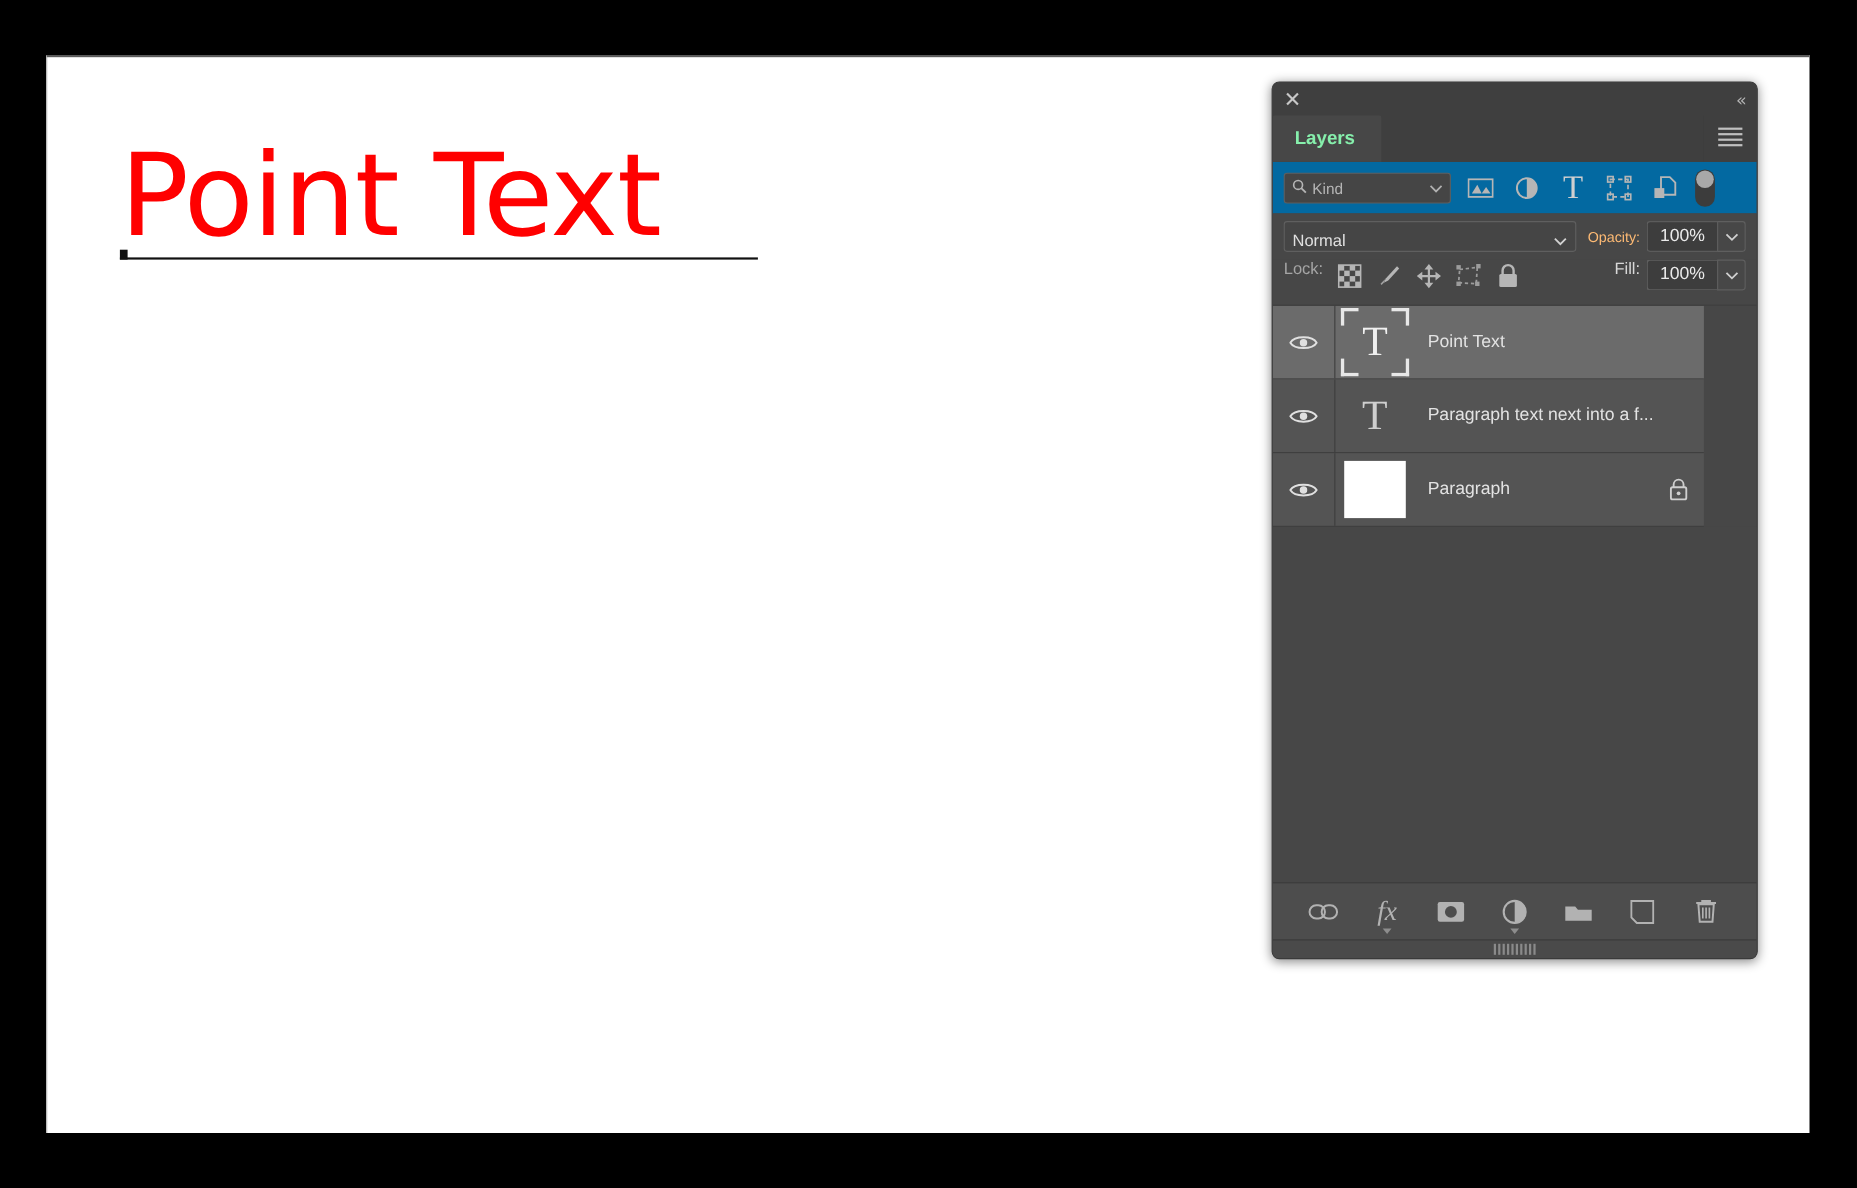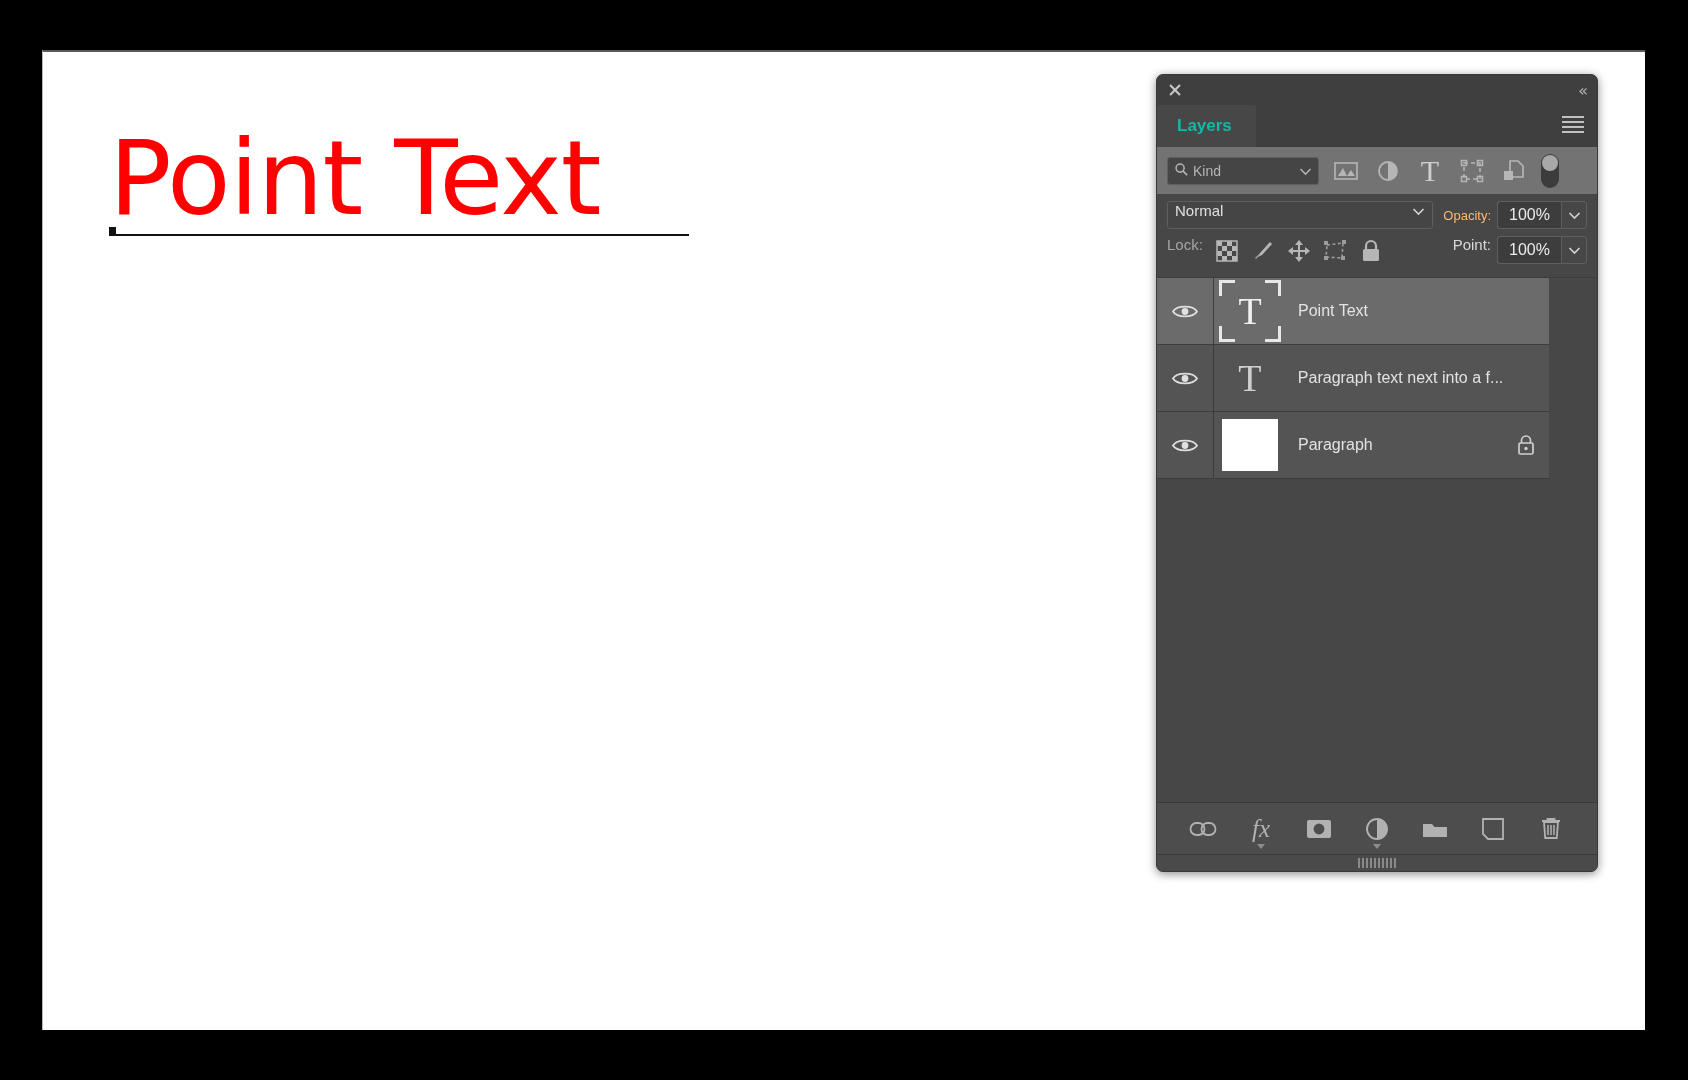--- a/index.html
+++ b/index.html
@@ -107,37 +107,37 @@
     align-items: stretch;
     flex: 0 0 auto;
     position: relative;
   }
   .tab {
     background: #474747;
     display: flex; align-items: center;
     padding: 0 24px 0 20px;
     font-weight: bold;
     font-size: 17px;
-    color: #14b8a6;
+    color: #86efac;
     border-top-left-radius: 2px;
     border-top-right-radius: 2px;
   }
   .tab-filler { flex: 1 1 auto; background: #3f3f3f; }
   .panel-menu {
     width: 48px; display: flex; align-items: center; justify-content: center;
     background: #3f3f3f; cursor: pointer;
   }
   .hamburger { width: 22px; }
   .hamburger span {
     display: block; height: 2px; background: #c0c0c0; margin-bottom: 3px;
   }
 
   .filter-row {
     height: 47px;
-    background: #737373;
+    background: #0369a1;
     display: flex; align-items: center;
     padding: 0 8px 0 10px;
     gap: 0px;
     flex: 0 0 auto;
   }
   .kind-select {
     width: 152px; height: 28px;
     background: #454545;
     border: 1px solid #5f5f5f;
     border-radius: 3px;
@@ -174,21 +174,21 @@
     background: #474747;
     display: flex; align-items: center;
     padding: 0 10px;
     flex: 0 0 auto;
   }
   .blend-select {
     flex: 1 1 auto; height: 28px;
     background: #454545;
     border: 1px solid #5f5f5f;
     border-radius: 3px;
-    display: flex; align-items: flex-start; justify-content: space-between;
+    display: flex; align-items: flex-end; justify-content: space-between;
     padding: 0 7px;
     color: #e0e0e0; font-size: 15px;
     cursor: pointer;
   }
   .opacity-label { margin: 0 6px 0 10px; color: #fdba74; font-size: 13px; }
   .num-field {
     width: 64px; height: 28px;
     background: #3d3d3d;
     border: 1px solid #5f5f5f;
     border-right: none;
@@ -453,21 +453,21 @@
             <rect x="18" y="17" width="4" height="4" fill="#9c9c9c"></rect>
           </svg>
         </div>
         <div class="licon">
           <svg width="22" height="24" viewBox="0 0 22 24">
             <path d="M6 10 V7 a5 5 0 0 1 10 0 v3" fill="none" stroke="#b6b6b6" stroke-width="2.2"></path>
             <rect x="3" y="10" width="16" height="12" rx="1.5" fill="#b6b6b6"></rect>
           </svg>
         </div>
       </div>
-      <span class="fill-label">Point:</span>
+      <span class="fill-label">Fill:</span>
       <div class="num-field">100%</div>
       <div class="num-arrow">
         <svg width="13" height="9" viewBox="0 0 13 9">
             <polyline points="1.5,2 6.5,7 11.5,2" fill="none" stroke="#d0d0d0" stroke-width="1.7"></polyline>
           </svg>
       </div>
     </div>
 
     <div class="layer-list">
       <div class="layer-rows">

